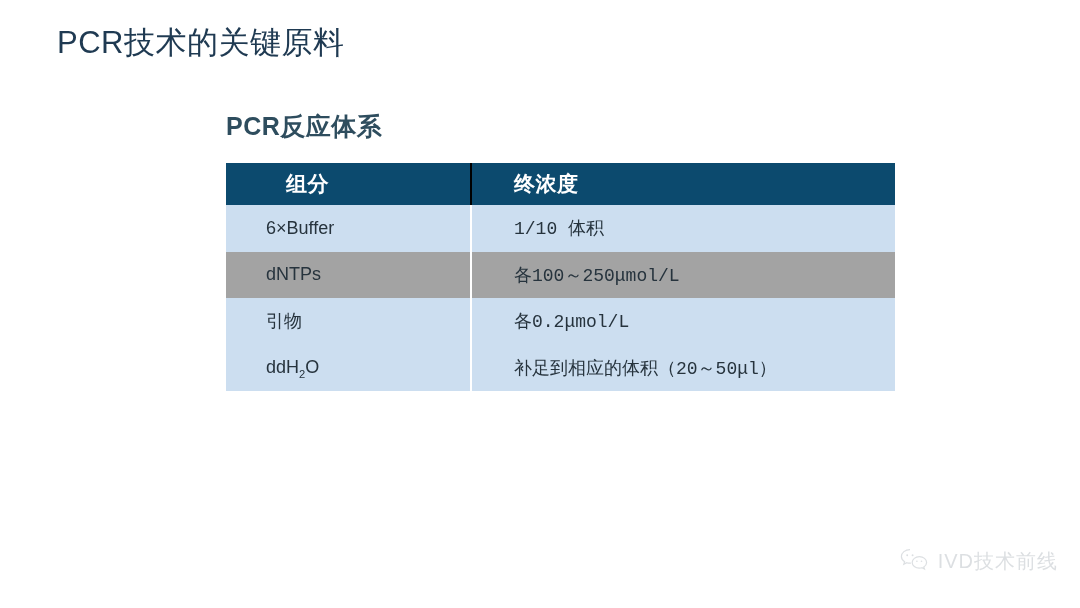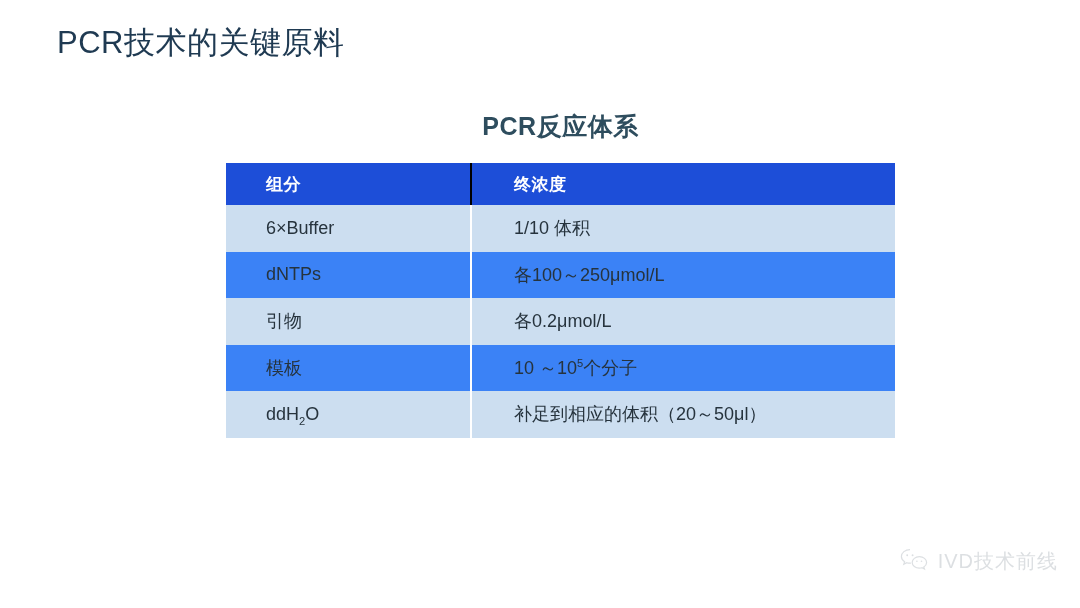--- a/index.html
+++ b/index.html
@@ -32,47 +32,47 @@
     letter-spacing: 0.5px;
     white-space: nowrap;
   }
 
   
   #table-caption {
     position: absolute;
     left: 226px;
     top: 110px;
     width: 669px;
-    text-align: center;
+    text-align: left;
     font-size: 25px;
     font-weight: bold;
     color: #2e4d5e;
     letter-spacing: 0.5px;
   }
 
   
   #pcr-table {
     position: absolute;
     left: 226px;
     top: 163px;
     width: 669px;
     border-collapse: collapse;
     table-layout: fixed;
   }
   #pcr-table col.col-component { width: 245px; }
   #pcr-table col.col-conc { width: 424px; }
 
   #pcr-table thead th {
-    background: #1d4ed8;
+    background: #0c4a6e;
     color: #ffffff;
-    font-size: 17px;
+    font-size: 21px;
     font-weight: bold;
     text-align: left;
     height: 42px;
-    padding: 0 0 0 40px;
+    padding: 0 0 0 60px;
     border: none;
     box-sizing: border-box;
     letter-spacing: 0.5px;
   }
   #pcr-table thead th.th-conc {
     border-left: 2px solid #000000;
     padding-left: 42px;
   }
 
   #pcr-table tbody td {
@@ -81,24 +81,25 @@
     height: 46.5px;
     padding: 0 0 0 40px;
     border: none;
     box-sizing: border-box;
     vertical-align: middle;
     white-space: nowrap;
   }
   #pcr-table tbody td.td-conc {
     border-left: 2px solid #ffffff;
     padding-left: 42px;
+    font-family: Liberation Mono, monospace;
   }
 
   #pcr-table tbody tr.row-odd td  { background: #ccdef0; }
-  #pcr-table tbody tr.row-even td { background: #3b82f6; }
+  #pcr-table tbody tr.row-even td { background: #a3a3a3; }
 
   sup { font-size: 0.62em; vertical-align: super; line-height: 0; }
   sub { font-size: 0.62em; vertical-align: sub;   line-height: 0; }
 
   
   #watermark {
     position: absolute;
     right: 22px;
     bottom: 33px;
     display: flex;
@@ -147,24 +148,20 @@
         <td class="td-conc">各100～250μmol/L</td>
       </tr>
 
       <tr class="row-odd">
         <td class="td-component">引物</td>
         <td class="td-conc">各0.2μmol/L</td>
       </tr>
 
 
 
-      <tr class="row-even">
-        <td class="td-component">模板</td>
-        <td class="td-conc"><span>10 ～10</span><sup>5</sup><span>个分子</span></td>
-      </tr>
 
       <tr class="row-odd">
         <td class="td-component"><span>ddH</span><sub>2</sub><span>O</span></td>
         <td class="td-conc">补足到相应的体积（20～50μl）</td>
       </tr>
 
     </tbody>
   </table>
 
   <div id="watermark">

